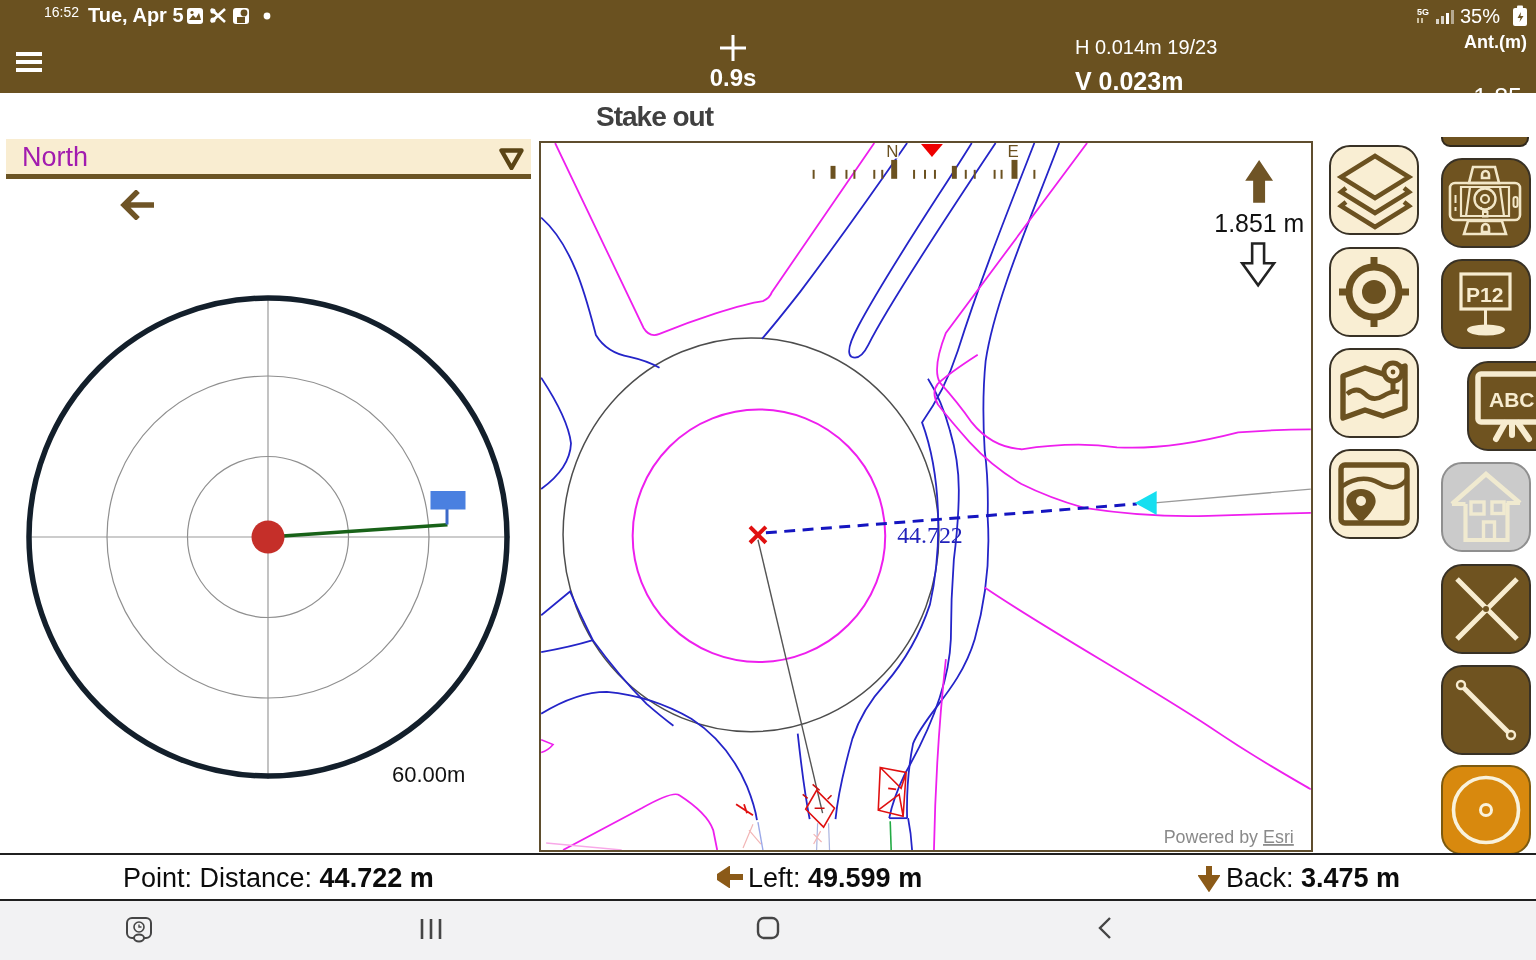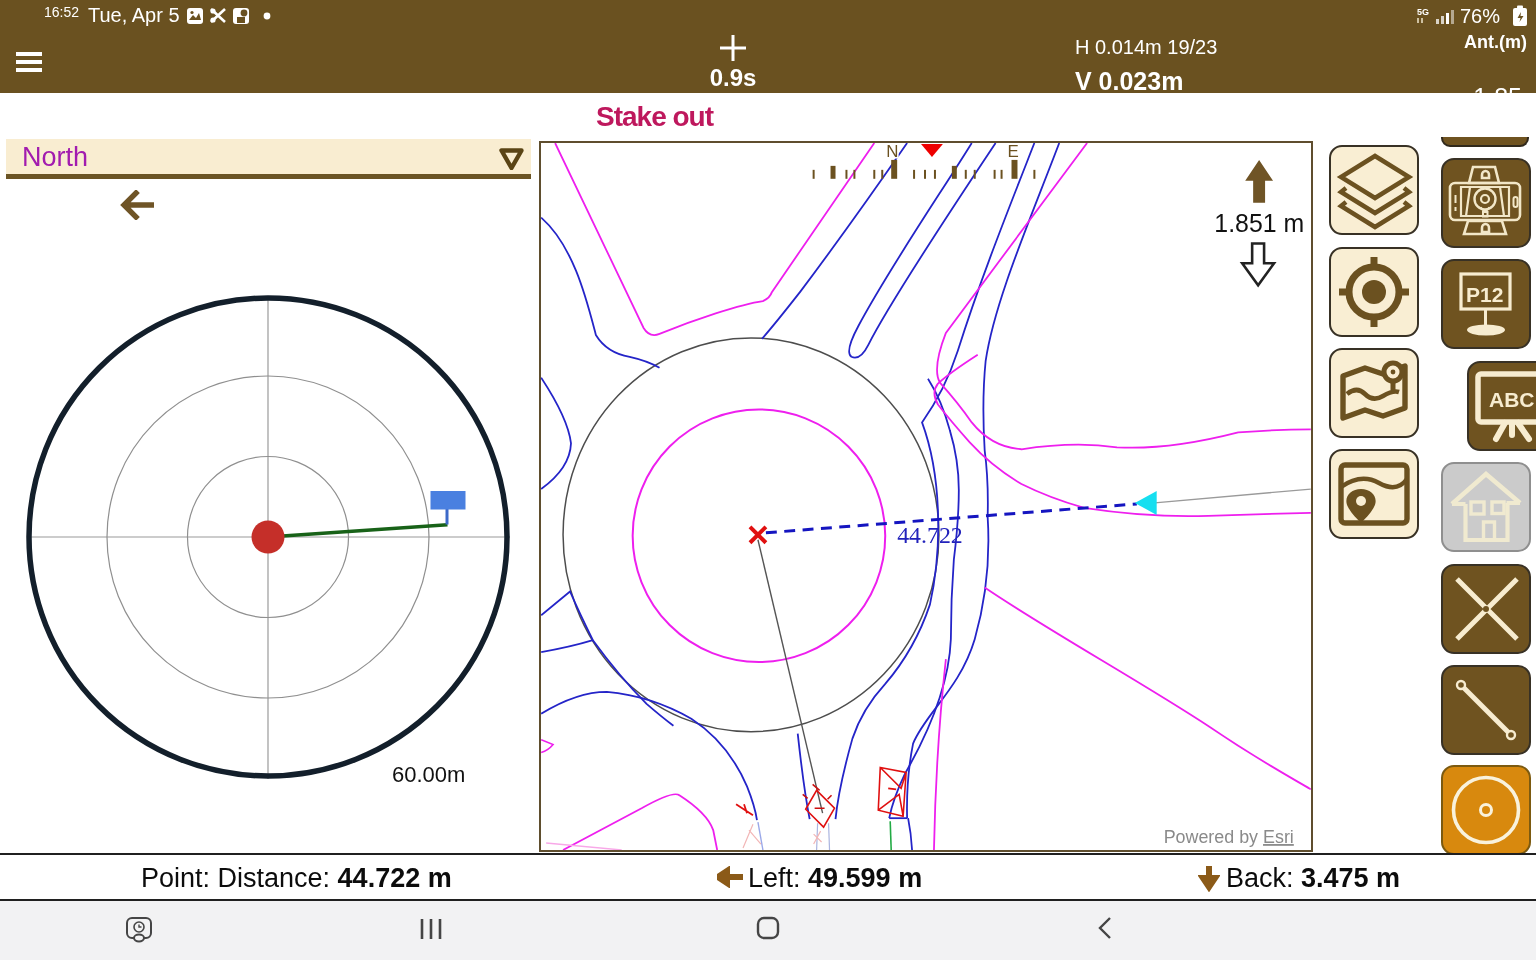--- a/index.html
+++ b/index.html
@@ -1,34 +1,34 @@
 <!DOCTYPE html>
 <html><head>
 <meta charset="utf-8">
 <style>
   html,body{margin:0;padding:0;width:1536px;height:960px;overflow:hidden;background:#fff;
     font-family:"Liberation Sans",sans-serif;}
   .abs{position:absolute;}
   #topbar{left:0;top:0;width:1536px;height:93px;background:#6a5120;color:#fff;}
-  #title{left:0;top:101px;width:1309px;text-align:center;font-size:28px;font-weight:bold;color:#be185d;letter-spacing:-1px;}
+  #title{left:0;top:101px;width:1309px;text-align:center;font-size:28px;font-weight:bold;color:#404040;letter-spacing:-1px;}
   #northbar{left:6px;top:139px;width:525px;height:35px;background:#f9edd1;border-bottom:5px solid #6b5424;}
   #northbar span{position:absolute;left:16px;top:3px;font-size:27px;color:#a21caf;}
   #bottombar{left:0;top:853px;width:1536px;height:44px;background:#fff;
      border-top:2px solid #202020;border-bottom:2px solid #202020;font-size:27px;color:#0c0c0c;}
   #navbar{left:0;top:901px;width:1536px;height:59px;background:#f2f2f3;}
-  .btn{position:absolute;width:90px;height:90px;border-radius:13px;border:2px solid #383125;box-sizing:border-box;}
+  .btn{position:absolute;width:90px;height:90px;border-radius:21px;border:2px solid #383125;box-sizing:border-box;}
   .beige{background:#f9eed3;}
   .brownb{background:#6f5320;}
 </style>
 </head>
 <body>
 
 <div class="abs" id="topbar">
   <div class="abs" style="left:44px;top:4px;font-size:14px;">16:52</div>
-  <div class="abs" style="left:88px;top:4px;font-size:20px;">Tue, Apr 5</div>
+  <div class="abs" style="left:88px;top:4px;font-size:20px;font-weight:bold;">Tue, Apr 5</div>
 
   <svg class="abs" style="left:186px;top:7px;" width="95" height="18" viewBox="0 0 95 18">
     <rect x="1" y="1" width="16" height="16" rx="3" fill="#fff"></rect>
     <path d="M3 13 L7 8 L10 11 L13 6 L15 13 Z" fill="#6a5120"></path>
     <circle cx="6" cy="5.5" r="1.6" fill="#6a5120"></circle>
     <path d="M25 2 L39 15 M39 2 L25 15" stroke="#fff" stroke-width="2.6"></path>
     <circle cx="27" cy="4" r="2.6" fill="#fff"></circle>
       <circle cx="27" cy="13" r="2.6" fill="#fff"></circle>
     <rect x="47" y="1" width="16" height="16" rx="3" fill="#fff"></rect>
     <rect x="51" y="10" width="8" height="6" fill="#6a5120"></rect>
@@ -50,21 +50,21 @@
 
   <svg class="abs" style="left:1414px;top:6px;" width="45" height="20" viewBox="0 0 45 20">
     <text x="3" y="9" font-size="9" font-weight="bold" fill="#fff">5G</text>
     <path d="M4 12 v5 M8 17 v-5" stroke="#e7dcc3" stroke-width="1.6"></path>
     <path d="M2.5 14.5 L4 17 L5.5 14.5 M6.5 14.5 L8 12 L9.5 14.5" fill="none" stroke="#e7dcc3" stroke-width="0"></path>
     <rect x="22" y="13" width="3" height="5" fill="#fff" opacity=".75"></rect>
     <rect x="27" y="10" width="3" height="8" fill="#fff" opacity=".75"></rect>
     <rect x="32" y="7" width="3" height="11" fill="#fff"></rect>
     <rect x="37" y="4" width="3" height="14" fill="#fff" opacity=".5"></rect>
   </svg>
-  <div class="abs" style="left:1460px;top:5px;font-size:20px;">76%</div>
+  <div class="abs" style="left:1460px;top:5px;font-size:20px;">35%</div>
   <svg class="abs" style="left:1510px;top:5px;" width="22" height="22" viewBox="0 0 22 22">
     <rect x="3" y="3" width="14" height="18" rx="2" fill="#fff"></rect>
     <rect x="7" y="0.5" width="6" height="3" rx="1" fill="#fff"></rect>
     <path d="M11 7 L7.5 13 H10.5 L9.5 17 L13.5 11 H10.5 Z" fill="#6a5120"></path>
   </svg>
   <div class="abs" style="left:1370px;top:32px;width:157px;text-align:right;font-size:18px;font-weight:bold;">Ant.(m)</div>
   <div class="abs" style="left:1370px;top:60px;width:152px;text-align:right;font-size:25px;margin-top:23px;">1.85</div>
 </div>
 
 <div class="abs" id="title">Stake out</div>
@@ -271,21 +271,21 @@
   </svg>
 </div>
 <div class="btn" style="left:1441px;top:765px;background:#d8890e;border-color:#7c5a10;">
   <svg width="86" height="86" viewBox="0 0 86 86">
     <circle cx="43" cy="43" r="32.5" fill="none" stroke="#f9f2dc" stroke-width="3.6"></circle>
     <circle cx="43" cy="43" r="5.5" fill="none" stroke="#f9f2dc" stroke-width="3"></circle>
   </svg>
 </div>
 
 <div class="abs" id="bottombar">
-  <div class="abs" style="left:141px;top:8px;text-align:center;">Point: Distance: <b>44.722 m</b></div>
+  <div class="abs" style="left:123px;top:8px;text-align:center;">Point: Distance: <b>44.722 m</b></div>
   <svg class="abs" style="left:717px;top:11px;" width="26" height="22" viewBox="0 0 26 22">
     <path d="M26 11 H10 M10 5 V17 L1 11 Z" fill="#8b5a18" stroke="#8b5a18" stroke-width="6"></path>
   </svg>
   <div class="abs" style="left:748px;top:8px;">Left: <b>49.599 m</b></div>
   <svg class="abs" style="left:1198px;top:11px;" width="22" height="26" viewBox="0 0 22 26">
     <path d="M11 0 V12 M5 12 H17 L11 21 Z" fill="#8b5a18" stroke="#8b5a18" stroke-width="6"></path>
   </svg>
   <div class="abs" style="left:1226px;top:8px;">Back: <b>3.475 m</b></div>
 </div>
 

